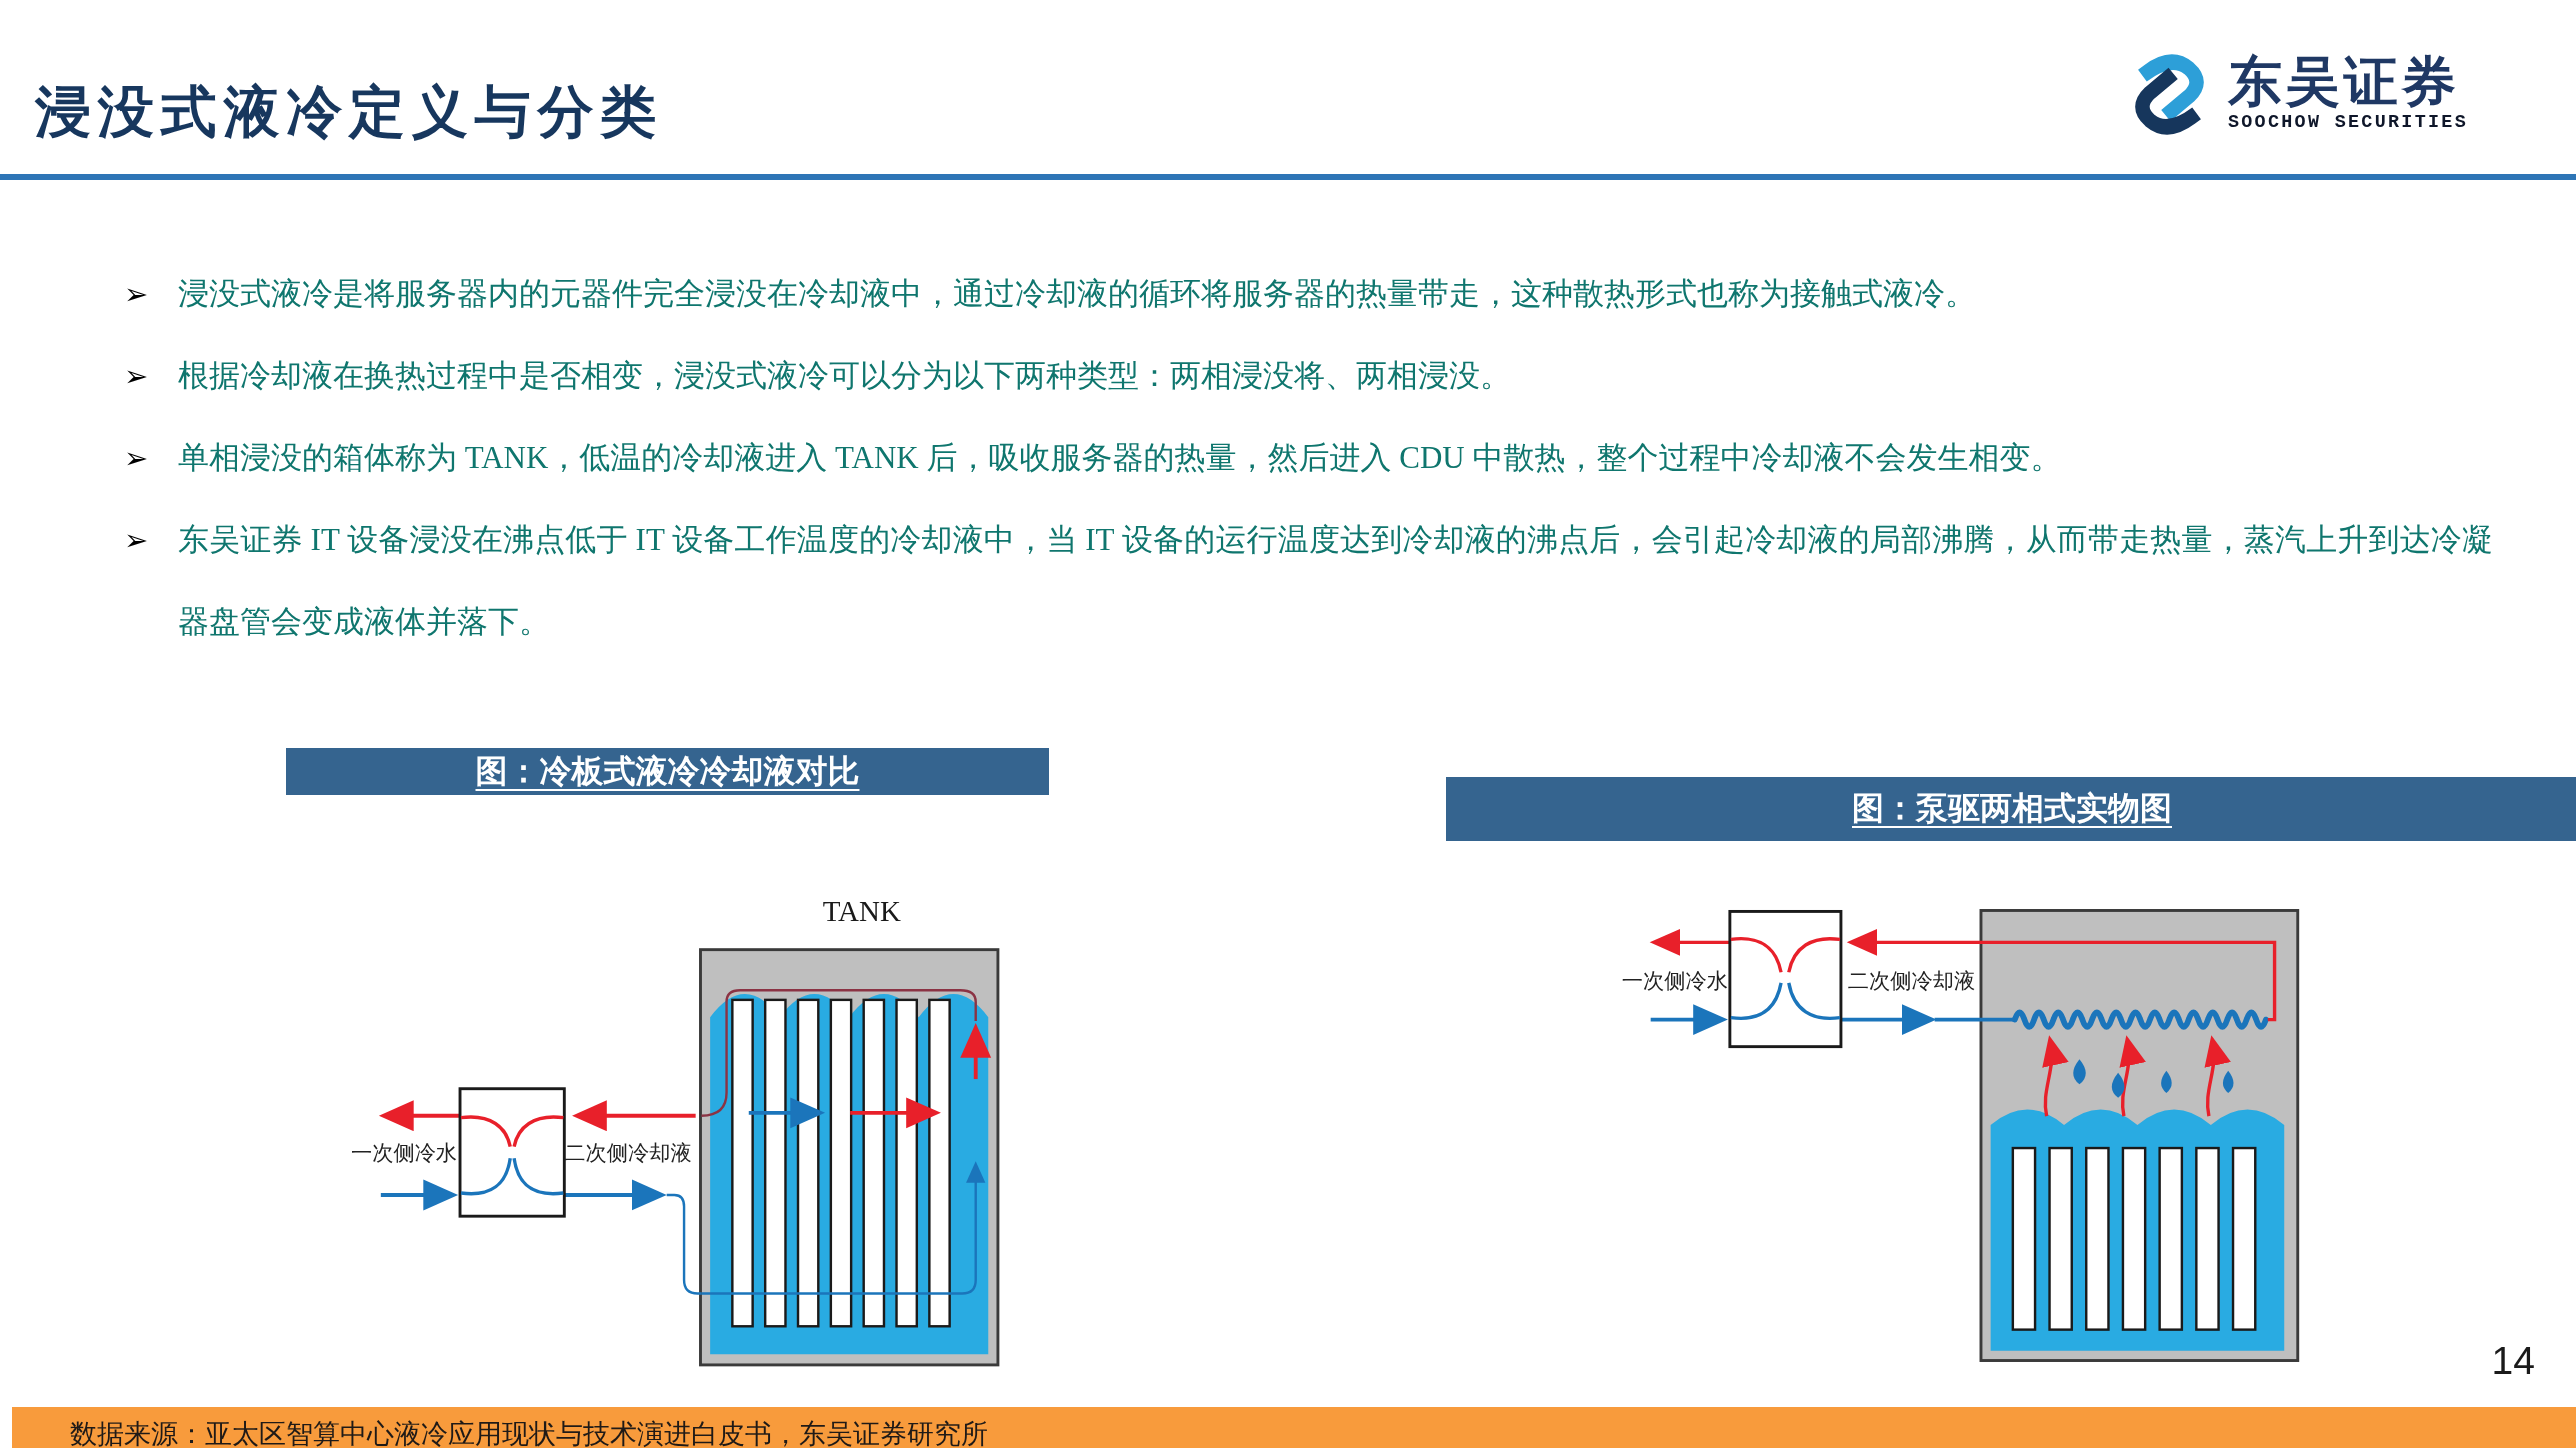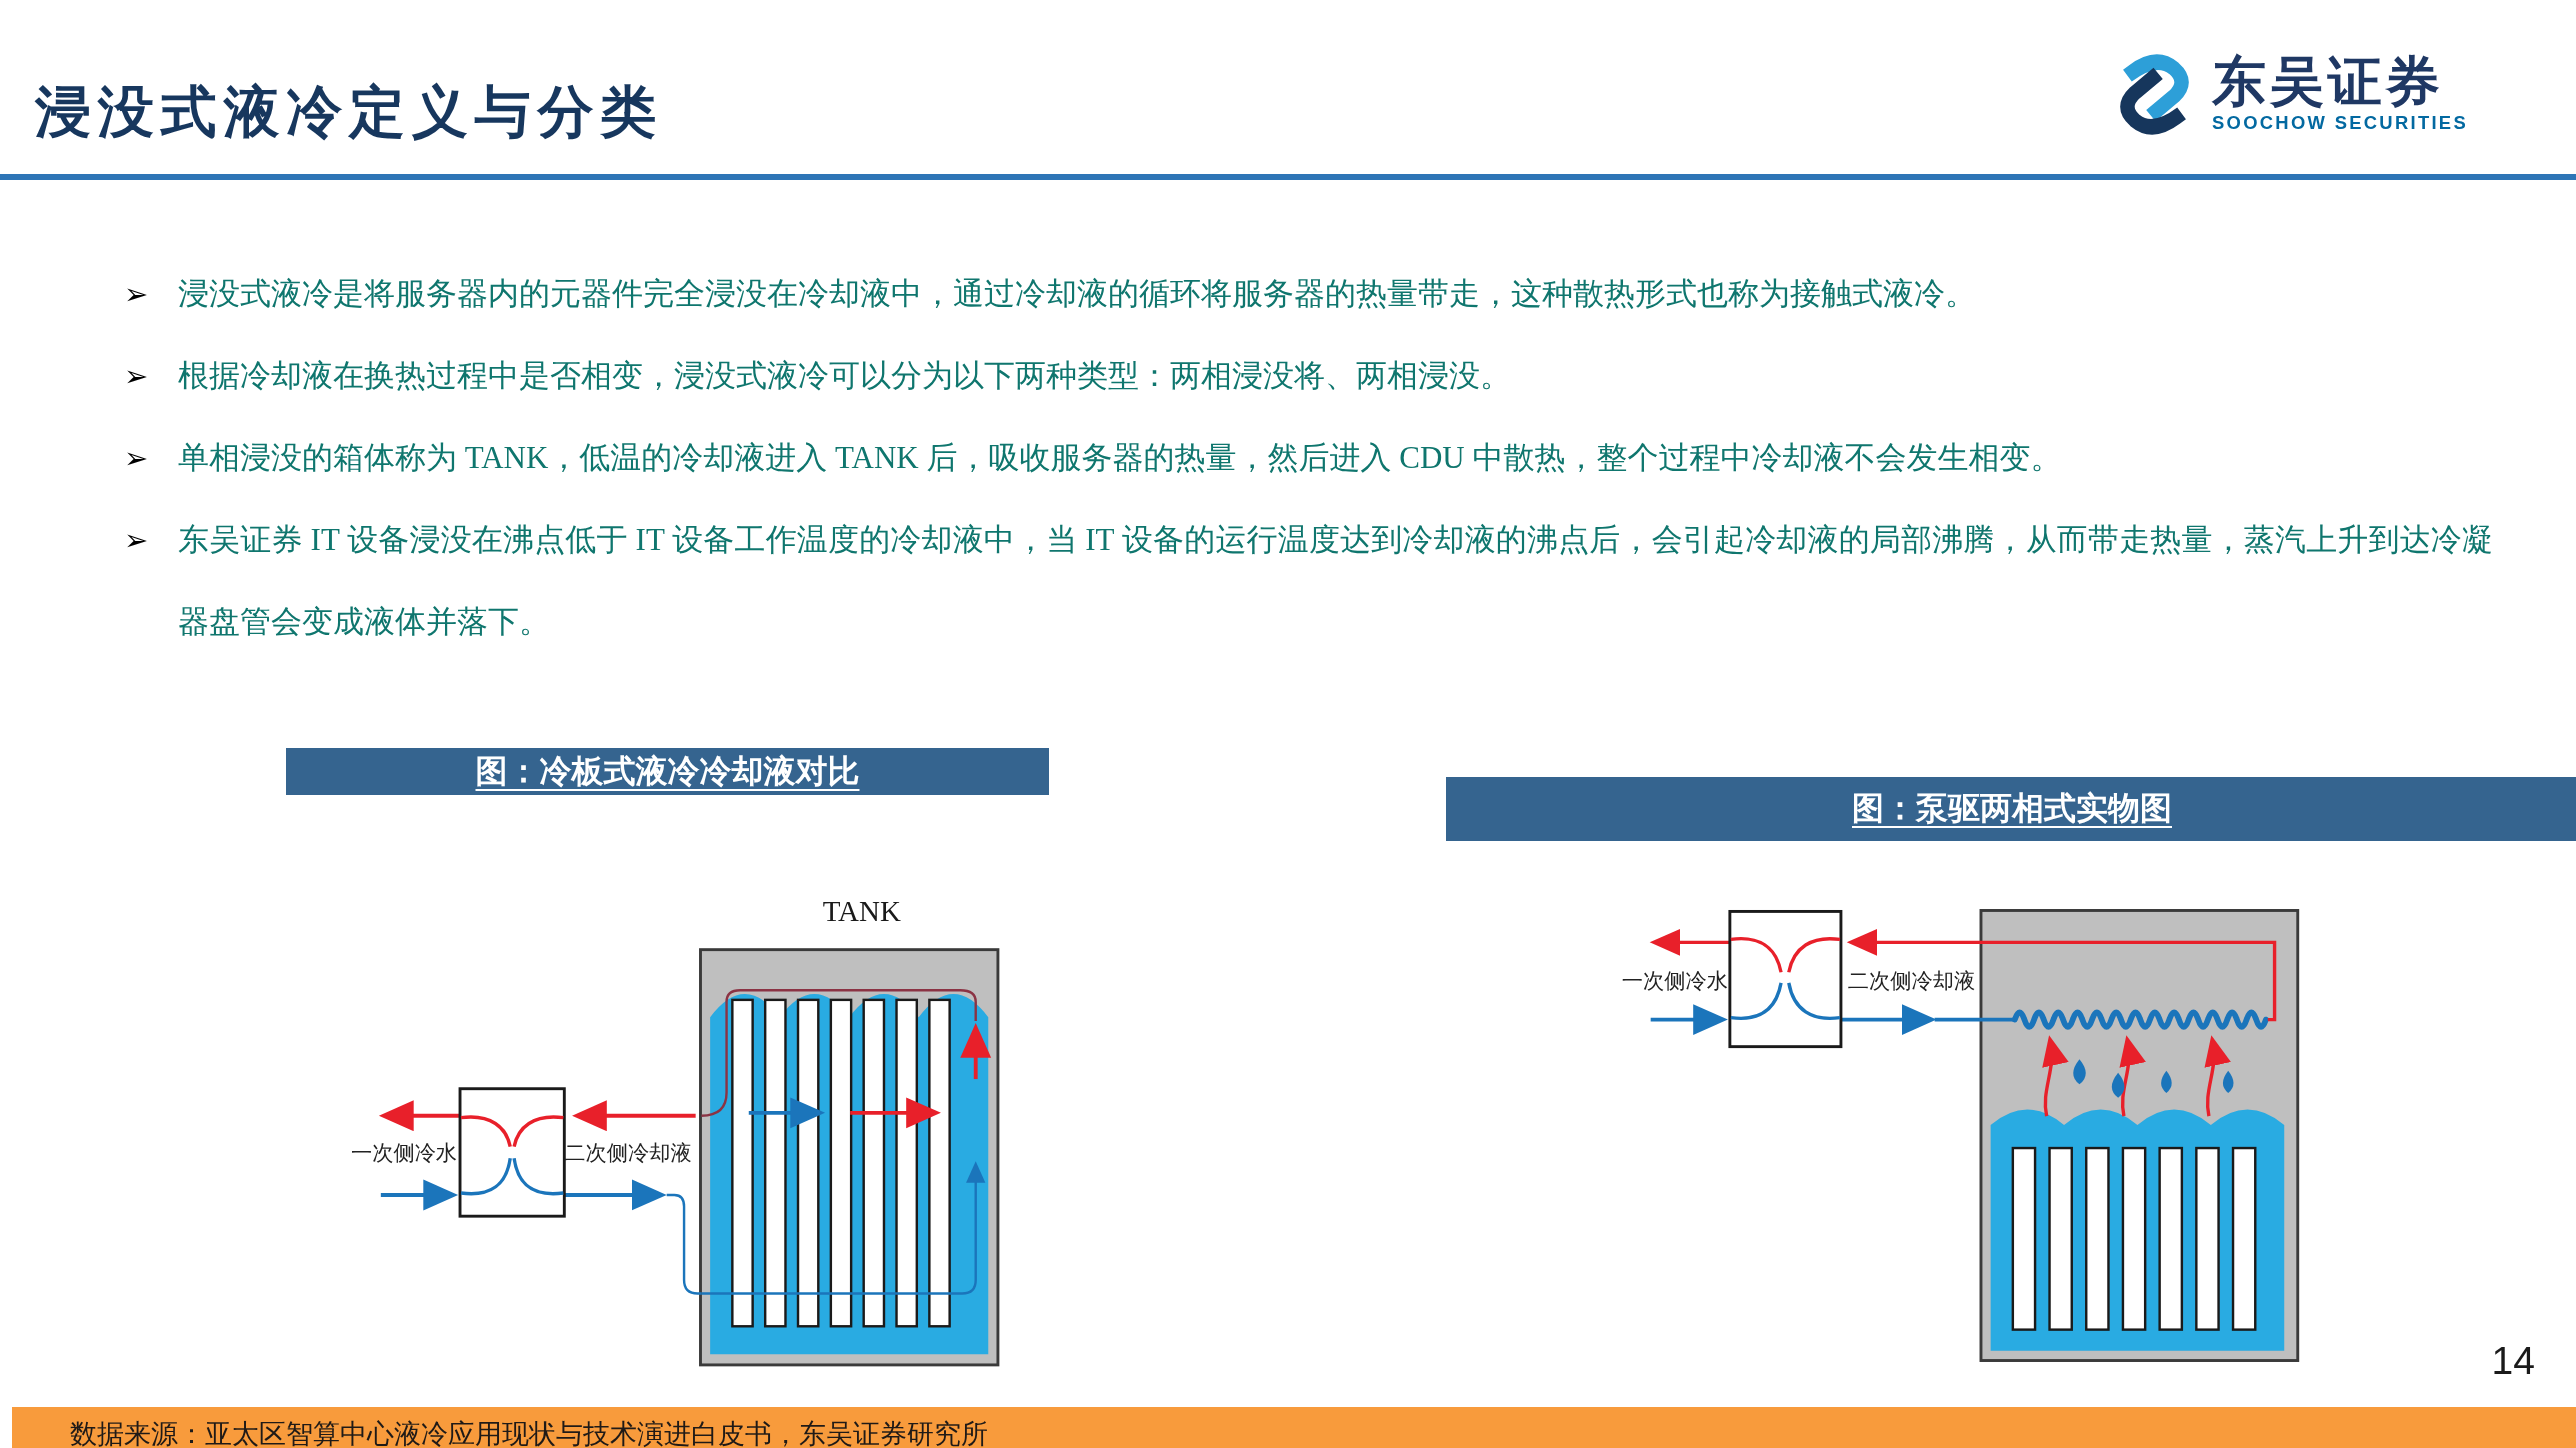--- a/index.html
+++ b/index.html
@@ -15,21 +15,21 @@
   }
   
   .title{
     position:absolute;left:35px;top:75px;font-size:56px;font-weight:bold;
     letter-spacing:6.8px;color:var(--title);
   }
   .divider{position:absolute;left:0;top:174px;width:2576px;height:5.8px;background:var(--divider);}
   .logo{position:absolute;right:108px;top:50px;display:flex;align-items:flex-start;gap:13.5px;}
   .logo-text{display:flex;flex-direction:column;align-items:flex-start;}
   .logo-cn{font-size:54px;font-weight:bold;color:#1F3864;line-height:62px;letter-spacing:3.9px;font-family:"Liberation Sans",sans-serif;}
-  .logo-en{font-size:18.4px;font-weight:bold;color:#0369a1;letter-spacing:2.3px;font-family:Liberation Sans, sans-serif;}
+  .logo-en{font-size:18.4px;font-weight:bold;color:#0f172a;letter-spacing:2.3px;font-family:Liberation Mono, monospace;}
   
   .bullets{position:absolute;left:124px;top:253px;width:2369px;list-style:none;}
   .bullet{display:flex;align-items:flex-start;}
   .bullet .mark{flex:0 0 54px;font-size:29px;line-height:82px;color:#000;font-family:"DejaVu Sans",sans-serif;}
   .bullet .txt{flex:1;font-size:31px;line-height:82px;color:#0f766e;text-align:justify;}
   
   .caption{
     position:absolute;background:var(--caption-bg);color:#fff;display:flex;
     align-items:center;justify-content:center;font-weight:bold;font-size:32px;
   }

